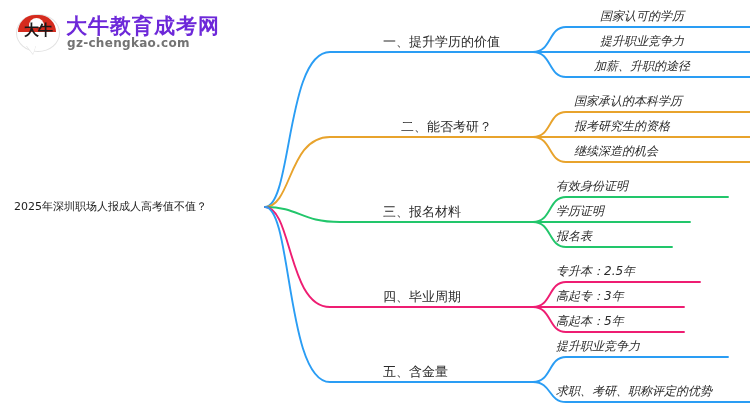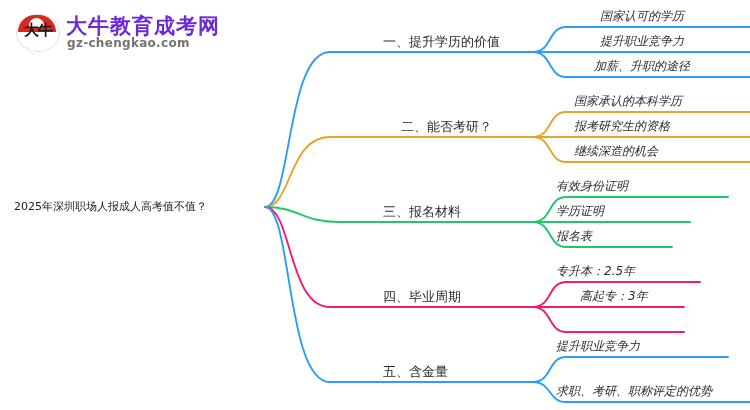--- a/index.html
+++ b/index.html
@@ -119,18 +119,19 @@
 
   <div class="node leaf" style="left:574px;top:93px;">国家承认的本科学历</div>
   <div class="node leaf" style="left:574px;top:118px;">报考研究生的资格</div>
   <div class="node leaf" style="left:574px;top:143px;">继续深造的机会</div>
 
   <div class="node leaf" style="left:556px;top:178px;">有效身份证明</div>
   <div class="node leaf" style="left:556px;top:203px;">学历证明</div>
   <div class="node leaf" style="left:556px;top:228px;">报名表</div>
 
   <div class="node leaf" style="left:556px;top:263px;">专升本：2.5年</div>
-  <div class="node leaf" style="left:556px;top:288px;margin-left:24px;">高起专：3年</div>
+  <div class="node leaf" style="left:556px;top:288px;">高起专：3年</div>
+  <div class="node leaf" style="left:556px;top:313px;">高起本：5年</div>
 
   <div class="node leaf" style="left:556px;top:338px;">提升职业竞争力</div>
   <div class="node leaf" style="left:556px;top:383px;">求职、考研、职称评定的优势</div>
 
 </div>
 
 </body></html>

